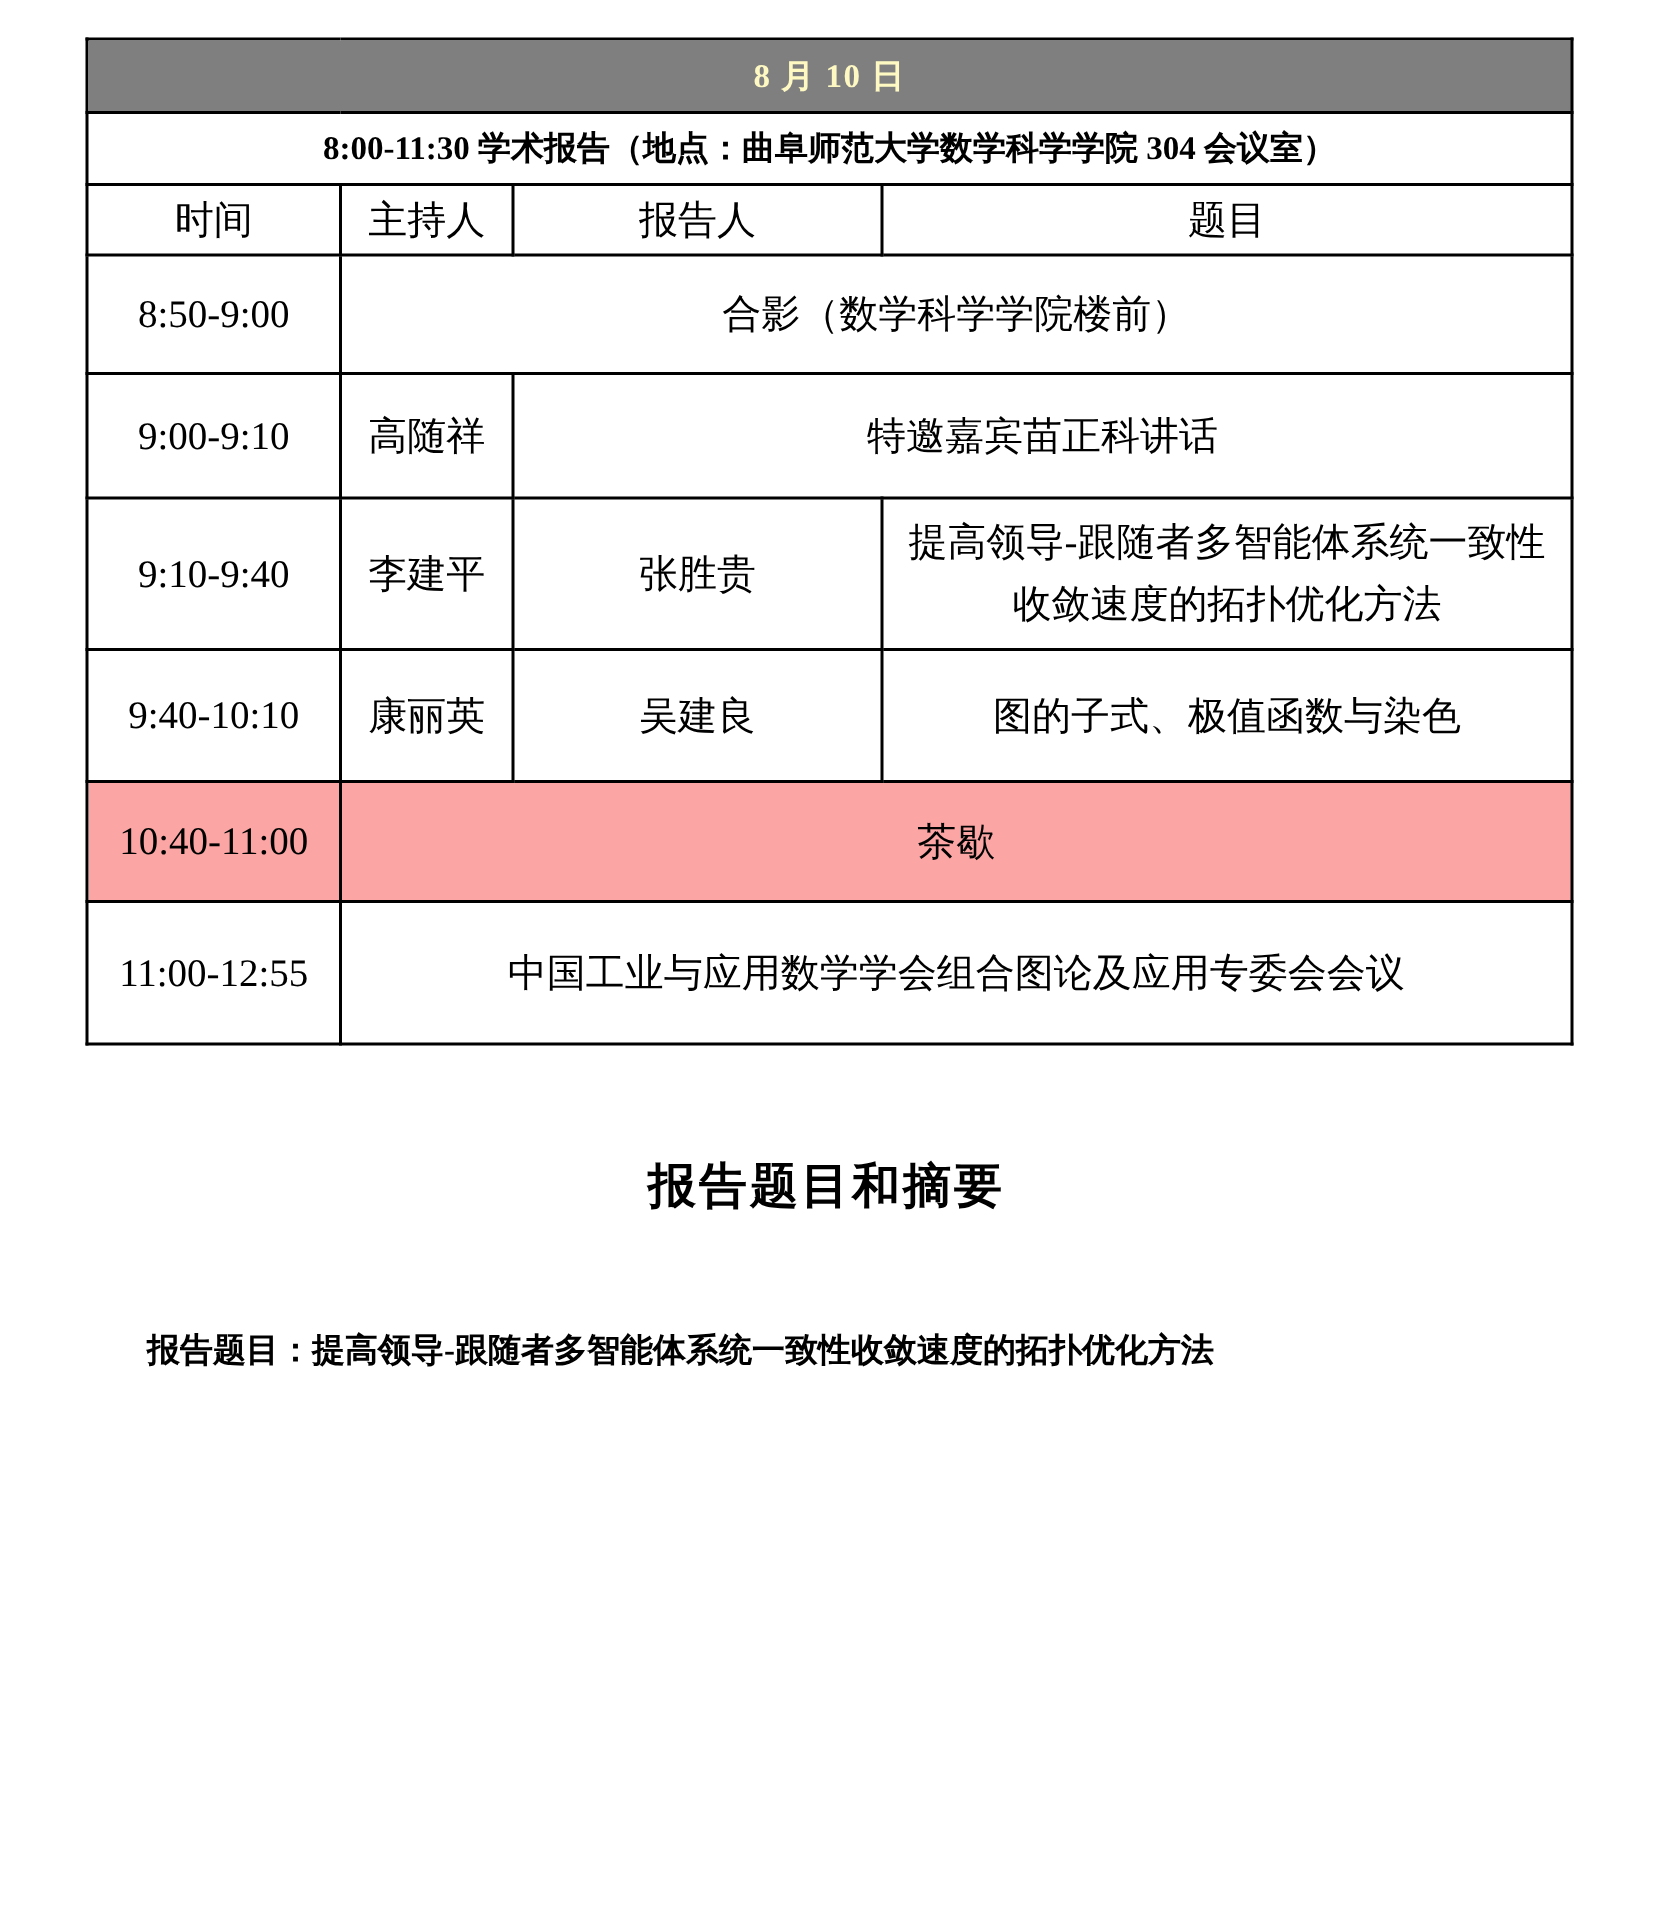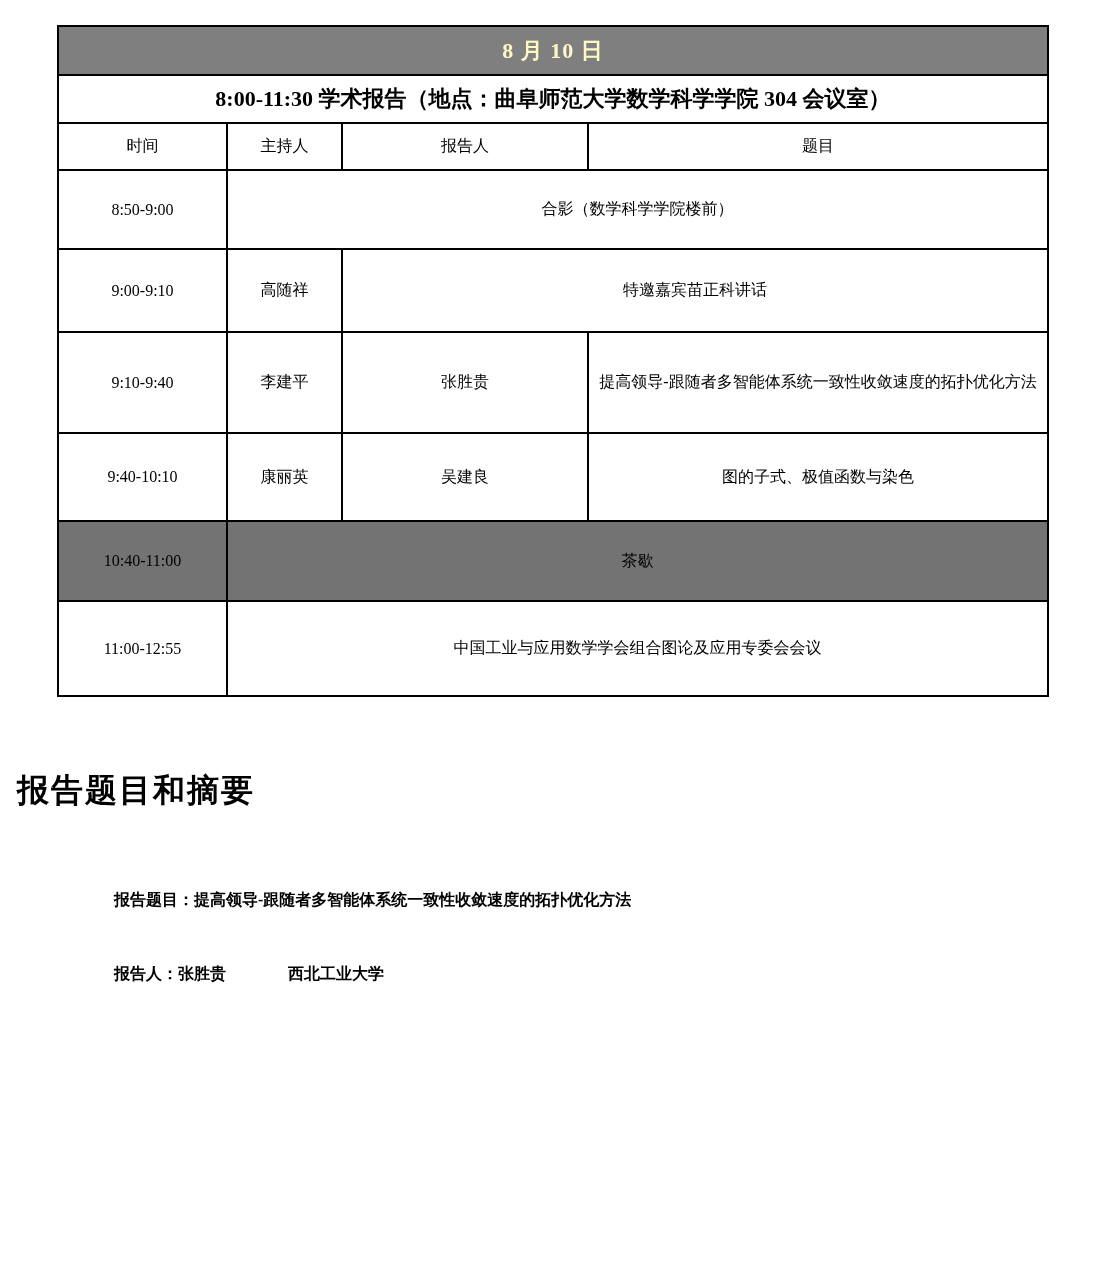--- a/index.html
+++ b/index.html
@@ -27,21 +27,21 @@
   table.schedule {
     border-collapse: collapse;
     table-layout: fixed;
     width: 990px;
     margin: 25px 0 0 57px;
   }
   table.schedule td {
     border: 2px solid #000000;
     text-align: center;
     vertical-align: middle;
-    font-size: 16px;
+    font-size: 26px;
     padding: 2px 10px;
     overflow: hidden;
   }
   tr.r-date td {
     background: #7f7f7f;
     color: #fef9c3;
     font-weight: bold;
     font-size: 22px;
     height: 43px;
     letter-spacing: 1px;
@@ -52,44 +52,44 @@
     height: 42px;
   }
   tr.r-cols td { height: 41px; }
   tr.r-photo td { height: 73px; text-align: center; }
   tr.r-guest td { height: 77px; }
   tr.r-talk1 td { height: 95px; }
   tr.r-talk2 td { height: 82px; margin-left: 11px; }
   tr.r-talk3 td { height: 88px; }
   tr.r-tea td {
     height: 74px;
-    background: #737373;
+    background: #fca5a5;
   }
   tr.r-meeting td { height: 89px; }
   td.en-title {
     font-size: 25px;
     font-family: "Liberation Serif", "DejaVu Serif", serif;
   }
   td.cn-title-wrap {
     line-height: 1.55;
   }
   .section-title {
     margin: 17px;
     margin-top: 72px;
-    text-align: left;
+    text-align: center;
     font-size: 32px;
     font-weight: bold;
     letter-spacing: 2px;
   }
   .abstract-block {
     margin: 58px 92px 0 98px;
   }
   .abstract-block p {
-    margin: 16px;
-    font-size: 16px;
+    margin: 0;
+    font-size: 22px;
     line-height: 58px;
   }
   .bold { font-weight: bold; }
   .speaker-gap { display: inline-block; width: 62px; }
   p.abstract-body {
     text-align: justify;
   }
 </style>
 </head>
 <body>
@@ -146,16 +146,15 @@
         <td>11:00-12:55</td>
         <td colspan="3">中国工业与应用数学学会组合图论及应用专委会会议</td>
       </tr>
     </tbody>
   </table>
 
   <h2 class="section-title">报告题目和摘要</h2>
 
   <div class="abstract-block">
     <p><span class="bold">报告题目：</span><span class="bold">提高领导-跟随者多智能体系统一致性收敛速度的拓扑优化方法</span></p>
-    <p><span class="bold">报告人：</span><span class="bold">张胜贵</span><span class="speaker-gap"></span><span class="bold">西北工业大学</span></p>
   </div>
 
 </div>
 
 </body></html>

